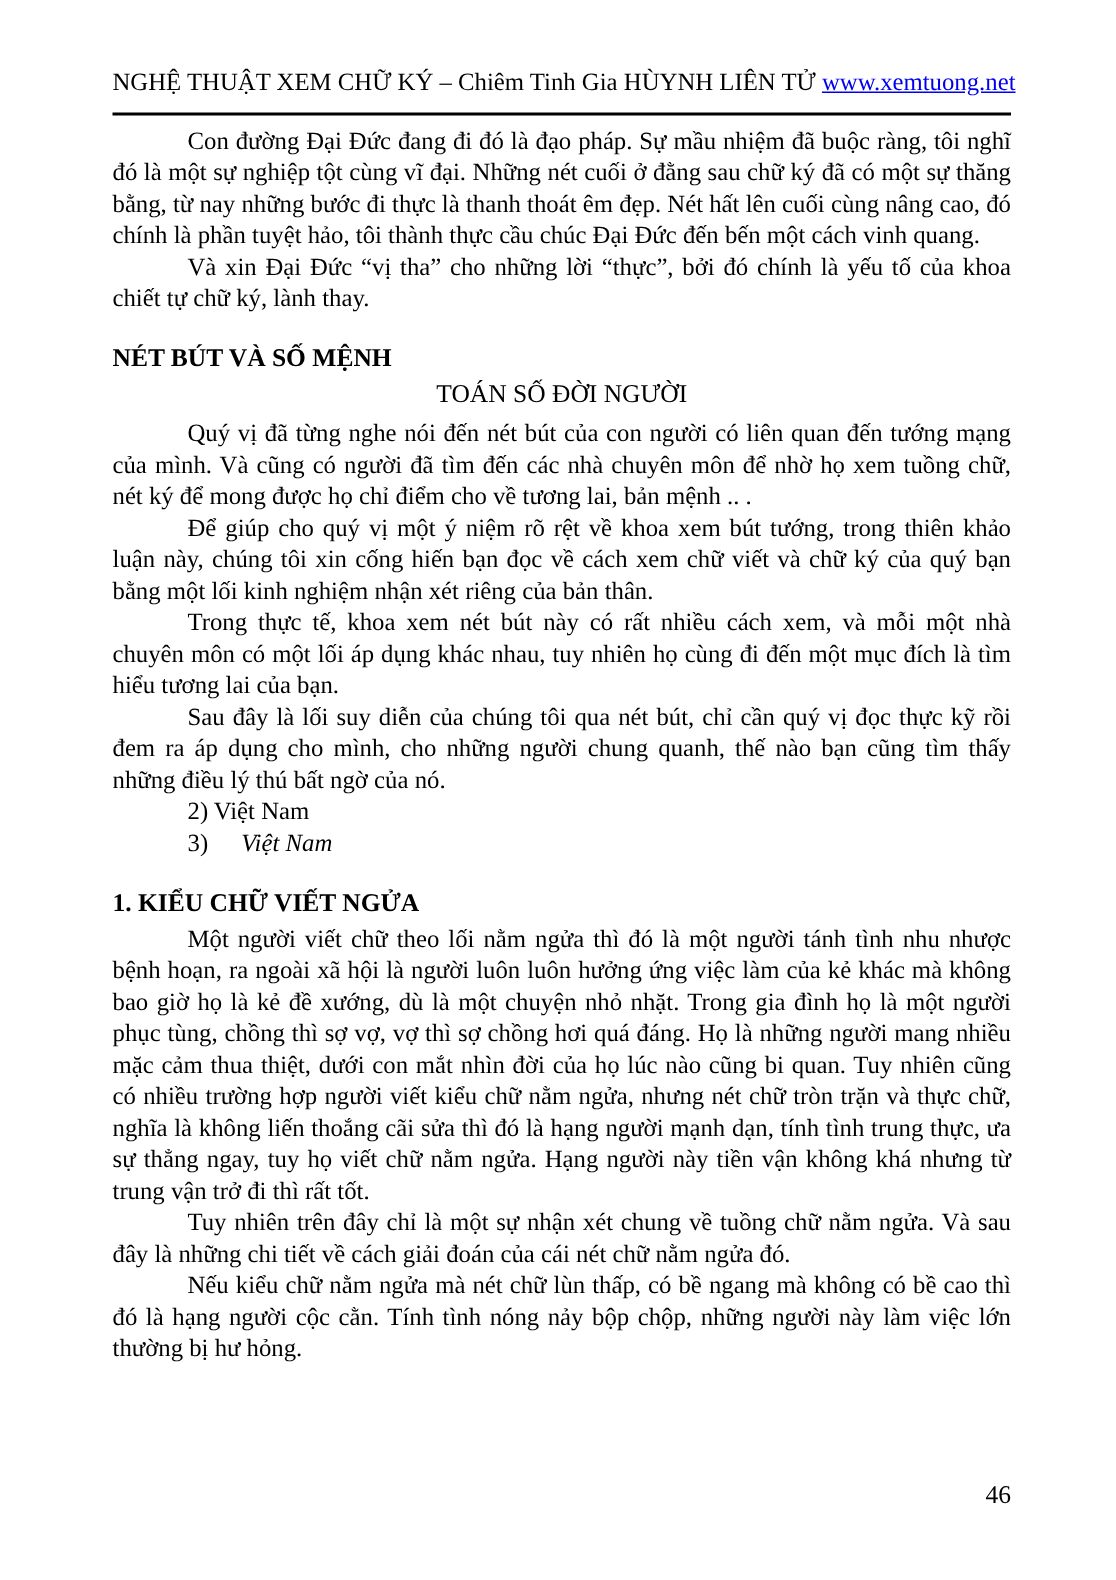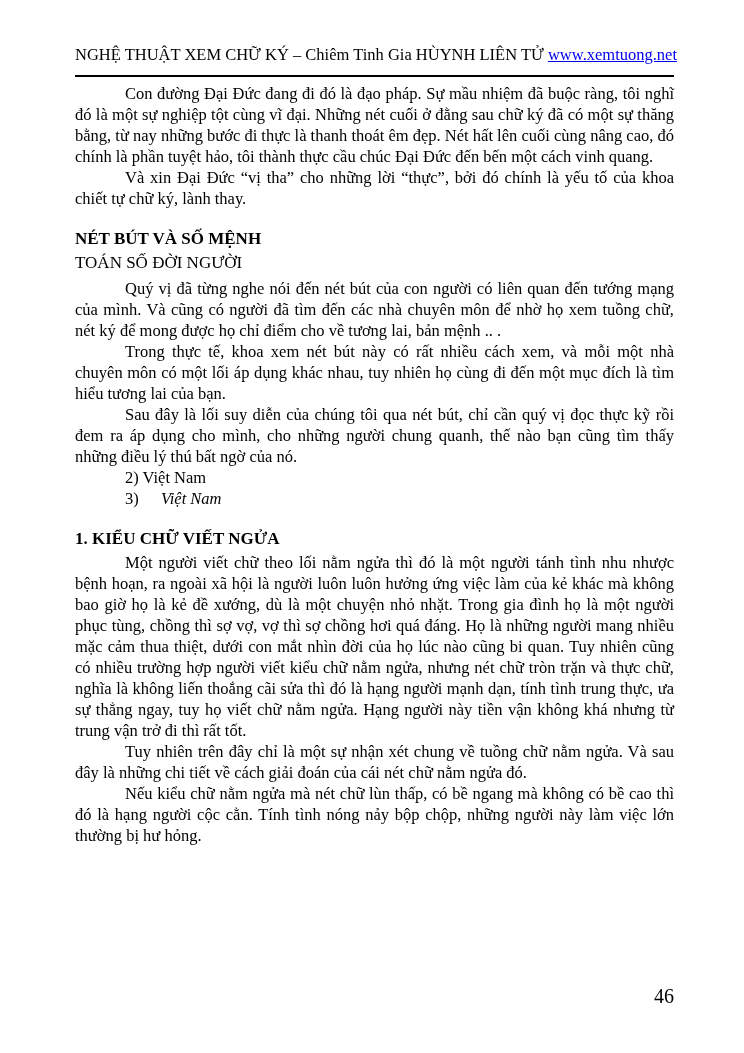--- a/index.html
+++ b/index.html
@@ -46,38 +46,38 @@
     font-size: 17px;
     line-height: 22px;
     font-weight: bold;
     text-align: left;
   }
   .section-subheading {
     margin: 0 0 4px 0;
     font-size: 17px;
     line-height: 22px;
     font-weight: normal;
-    text-align: left;
+    text-align: center;
   }
   .example-line {
     margin: 2px 0 0 92px;
     font-size: 16.5px;
     line-height: 21px;
     text-indent: 0;
     text-align: left;
   }
   .example-line .italic {
     font-style: italic;
     margin-left: 18px;
   }
   .page-number {
     position: absolute;
     top: 986px;
     right: 70px;
-    font-size: 20px;
+    font-size: 17px;
     line-height: 21px;
   }
 </style>
 </head>
 <body>
 
 <div class="page">
 
   <div class="doc-header">
     <span>NGHỆ THUẬT XEM CHỮ KÝ – Chiêm Tinh Gia HÙYNH LIÊN TỬ</span>
@@ -88,20 +88,21 @@
 
   <div class="body-text">
 
     <p>Con đường Đại Đức đang đi đó là đạo pháp. Sự mầu nhiệm đã buộc ràng, tôi nghĩ đó là một sự nghiệp tột cùng vĩ đại. Những nét cuối ở đằng sau chữ ký đã có một sự thăng bằng, từ nay những bước đi thực là thanh thoát êm đẹp. Nét hất lên cuối cùng nâng cao, đó chính là phần tuyệt hảo, tôi thành thực cầu chúc Đại Đức đến bến một cách vinh quang.</p>
     <p>Và xin Đại Đức “vị tha” cho những lời “thực”, bởi đó chính là yếu tố của khoa chiết tự chữ ký, lành thay.</p>
 
     <div class="section-heading">NÉT BÚT VÀ SỐ MỆNH</div>
     <div class="section-subheading">TOÁN SỐ ĐỜI NGƯỜI</div>
 
     <p>Quý vị đã từng nghe nói đến nét bút của con người có liên quan đến tướng mạng của mình. Và cũng có người đã tìm đến các nhà chuyên môn để nhờ họ xem tuồng chữ, nét ký để mong được họ chỉ điểm cho về tương lai, bản mệnh .. .</p>
+    <p>Để giúp cho quý vị một ý niệm rõ rệt về khoa xem bút tướng, trong thiên khảo luận này, chúng tôi xin cống hiến bạn đọc về cách xem chữ viết và chữ ký của quý bạn bằng một lối kinh nghiệm nhận xét riêng của bản thân.</p>
     <p>Trong thực tế, khoa xem nét bút này có rất nhiều cách xem, và mỗi một nhà chuyên môn có một lối áp dụng khác nhau, tuy nhiên họ cùng đi đến một mục đích là tìm hiểu tương lai của bạn.</p>
     <p>Sau đây là lối suy diễn của chúng tôi qua nét bút, chỉ cần quý vị đọc thực kỹ rồi đem ra áp dụng cho mình, cho những người chung quanh, thế nào bạn cũng tìm thấy những điều lý thú bất ngờ của nó.</p>
 
     <p class="example-line"><span>2) Việt Nam</span></p>
     <p class="example-line"><span>3) </span><span class="italic">Việt Nam</span></p>
 
     <div class="section-heading">1. KIỂU CHỮ VIẾT NGỬA</div>
 
     <p>Một người viết chữ theo lối nằm ngửa thì đó là một người tánh tình nhu nhược bệnh hoạn, ra ngoài xã hội là người luôn luôn hưởng ứng việc làm của kẻ khác mà không bao giờ họ là kẻ đề xướng, dù là một chuyện nhỏ nhặt. Trong gia đình họ là một người phục tùng, chồng thì sợ vợ, vợ thì sợ chồng hơi quá đáng. Họ là những người mang nhiều mặc cảm thua thiệt, dưới con mắt nhìn đời của họ lúc nào cũng bi quan. Tuy nhiên cũng có nhiều trường hợp người viết kiểu chữ nằm ngửa, nhưng nét chữ tròn trặn và thực chữ, nghĩa là không liến thoắng cãi sửa thì đó là hạng người mạnh dạn, tính tình trung thực, ưa sự thẳng ngay, tuy họ viết chữ nằm ngửa. Hạng người này tiền vận không khá nhưng từ trung vận trở đi thì rất tốt.</p>
     <p>Tuy nhiên trên đây chỉ là một sự nhận xét chung về tuồng chữ nằm ngửa. Và sau đây là những chi tiết về cách giải đoán của cái nét chữ nằm ngửa đó.</p>

